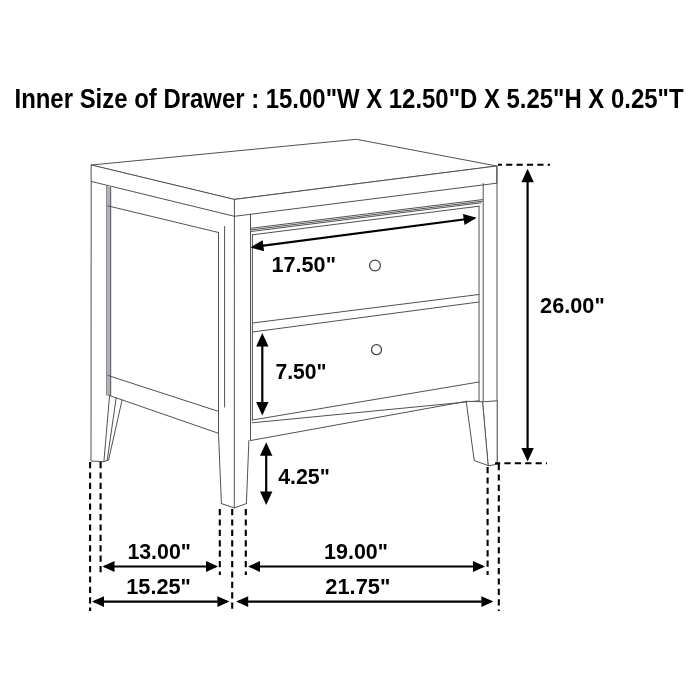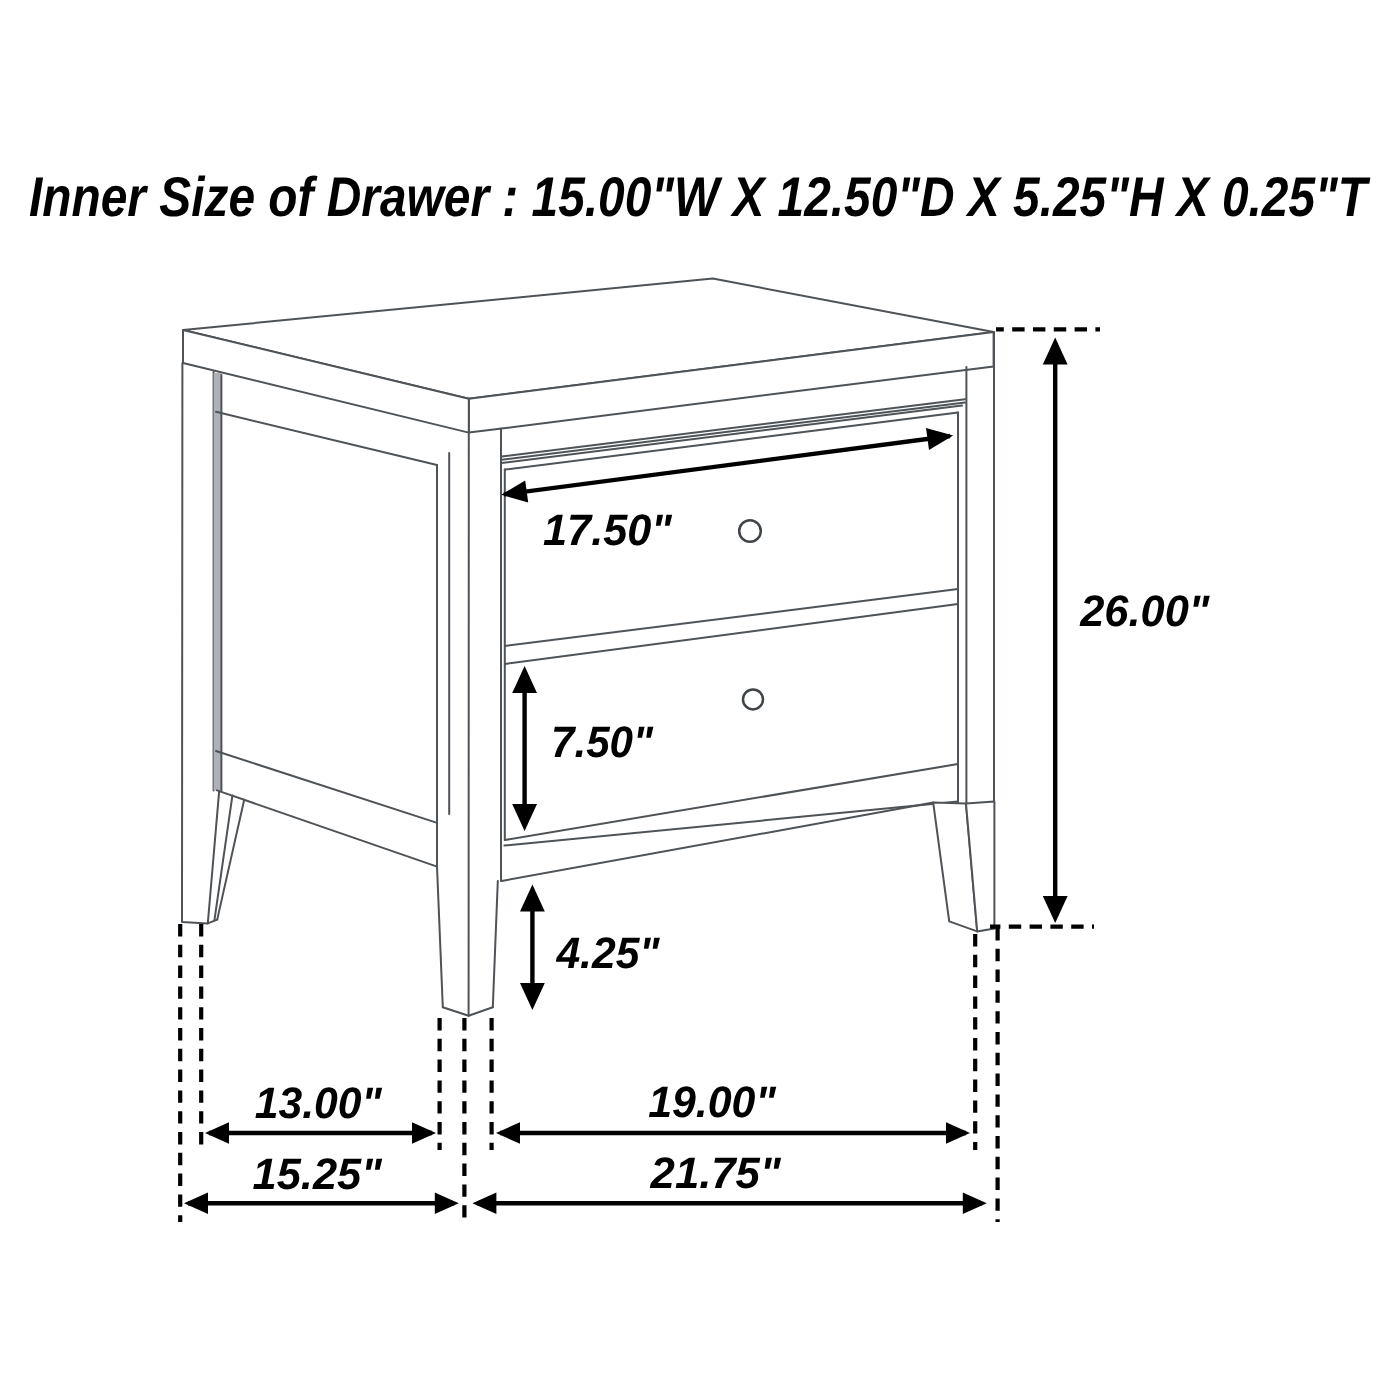--- a/index.html
+++ b/index.html
@@ -1,16 +1,16 @@
 <!DOCTYPE html>
 <html><head>
 <meta charset="utf-8">
 <style>
 html,body{margin:0;padding:0;background:#ffffff;}
-#page{width:584px;height:700px;position:relative;background:#fff;font-style:italic;}
+#page{width:584px;height:700px;position:relative;background:#fff;}
 text{font-family:"Liberation Sans",sans-serif;font-weight:bold;fill:#000;}
 .fl{fill:none;stroke:#4e5357;stroke-width:1.0;stroke-linejoin:round;stroke-linecap:round;}
 .dim{stroke:#000;stroke-width:2.2;fill:none;}
 .dash{stroke:#000;stroke-width:2.1;fill:none;stroke-dasharray:6.2 4.2;}
 .ah{fill:#000;stroke:none;}
 </style>
 </head>
 <body>
 <div id="page">
 <svg width="700" height="700" viewBox="0 0 700 700">

